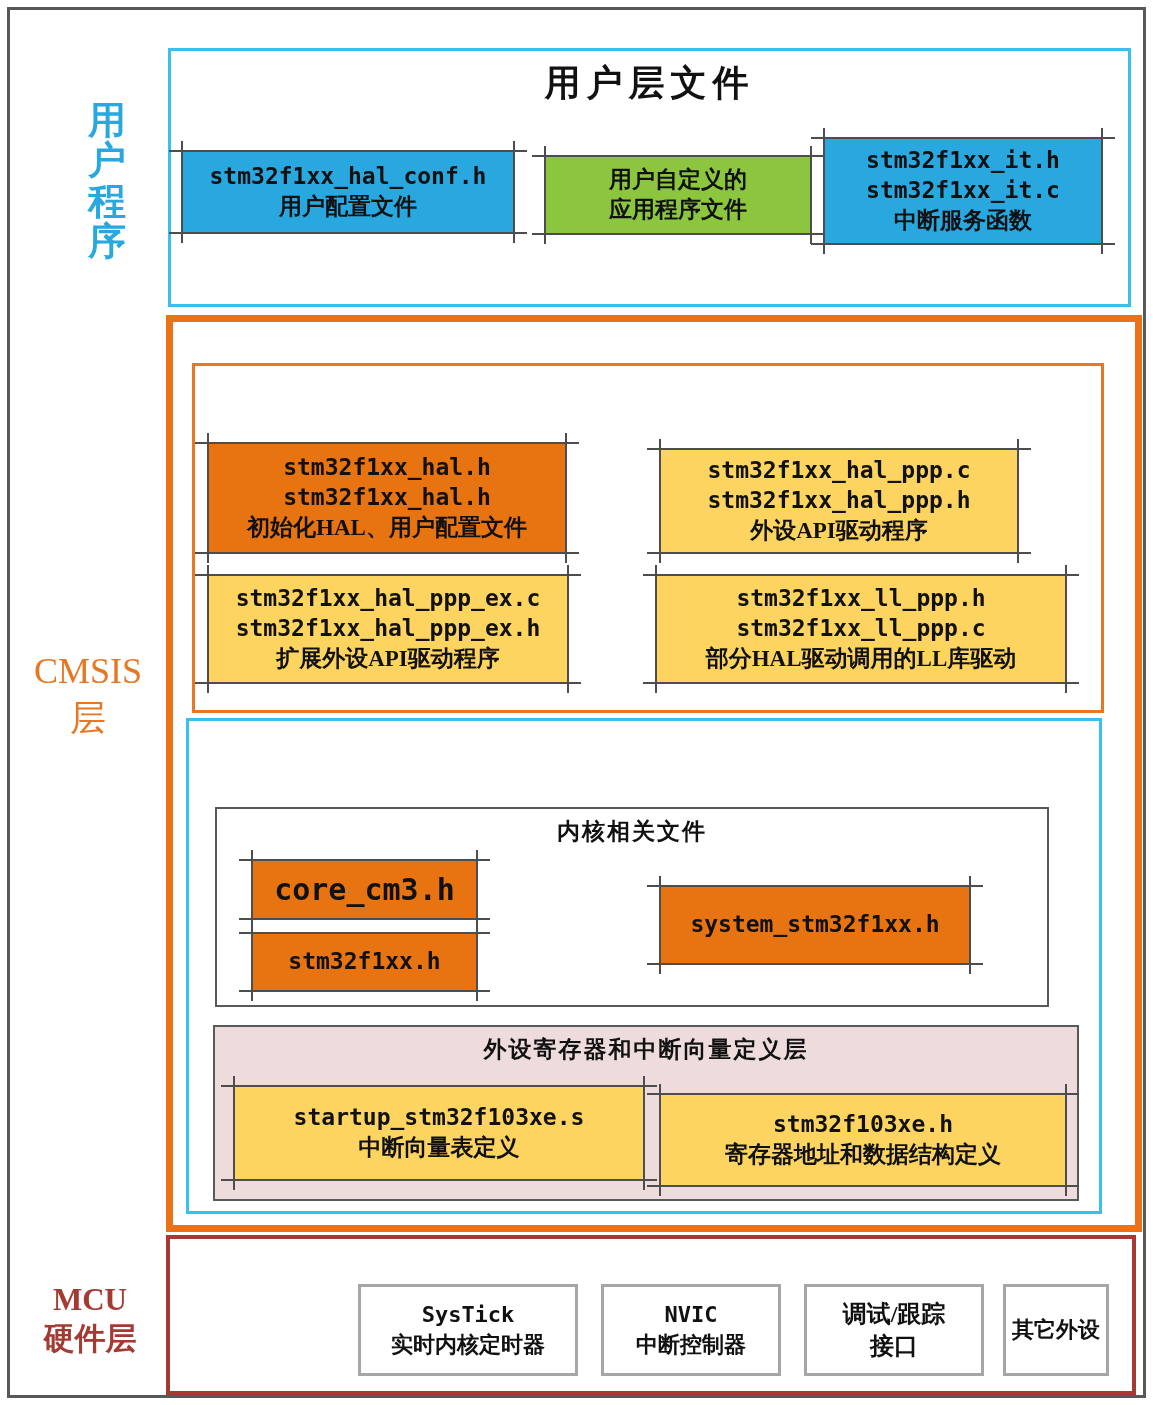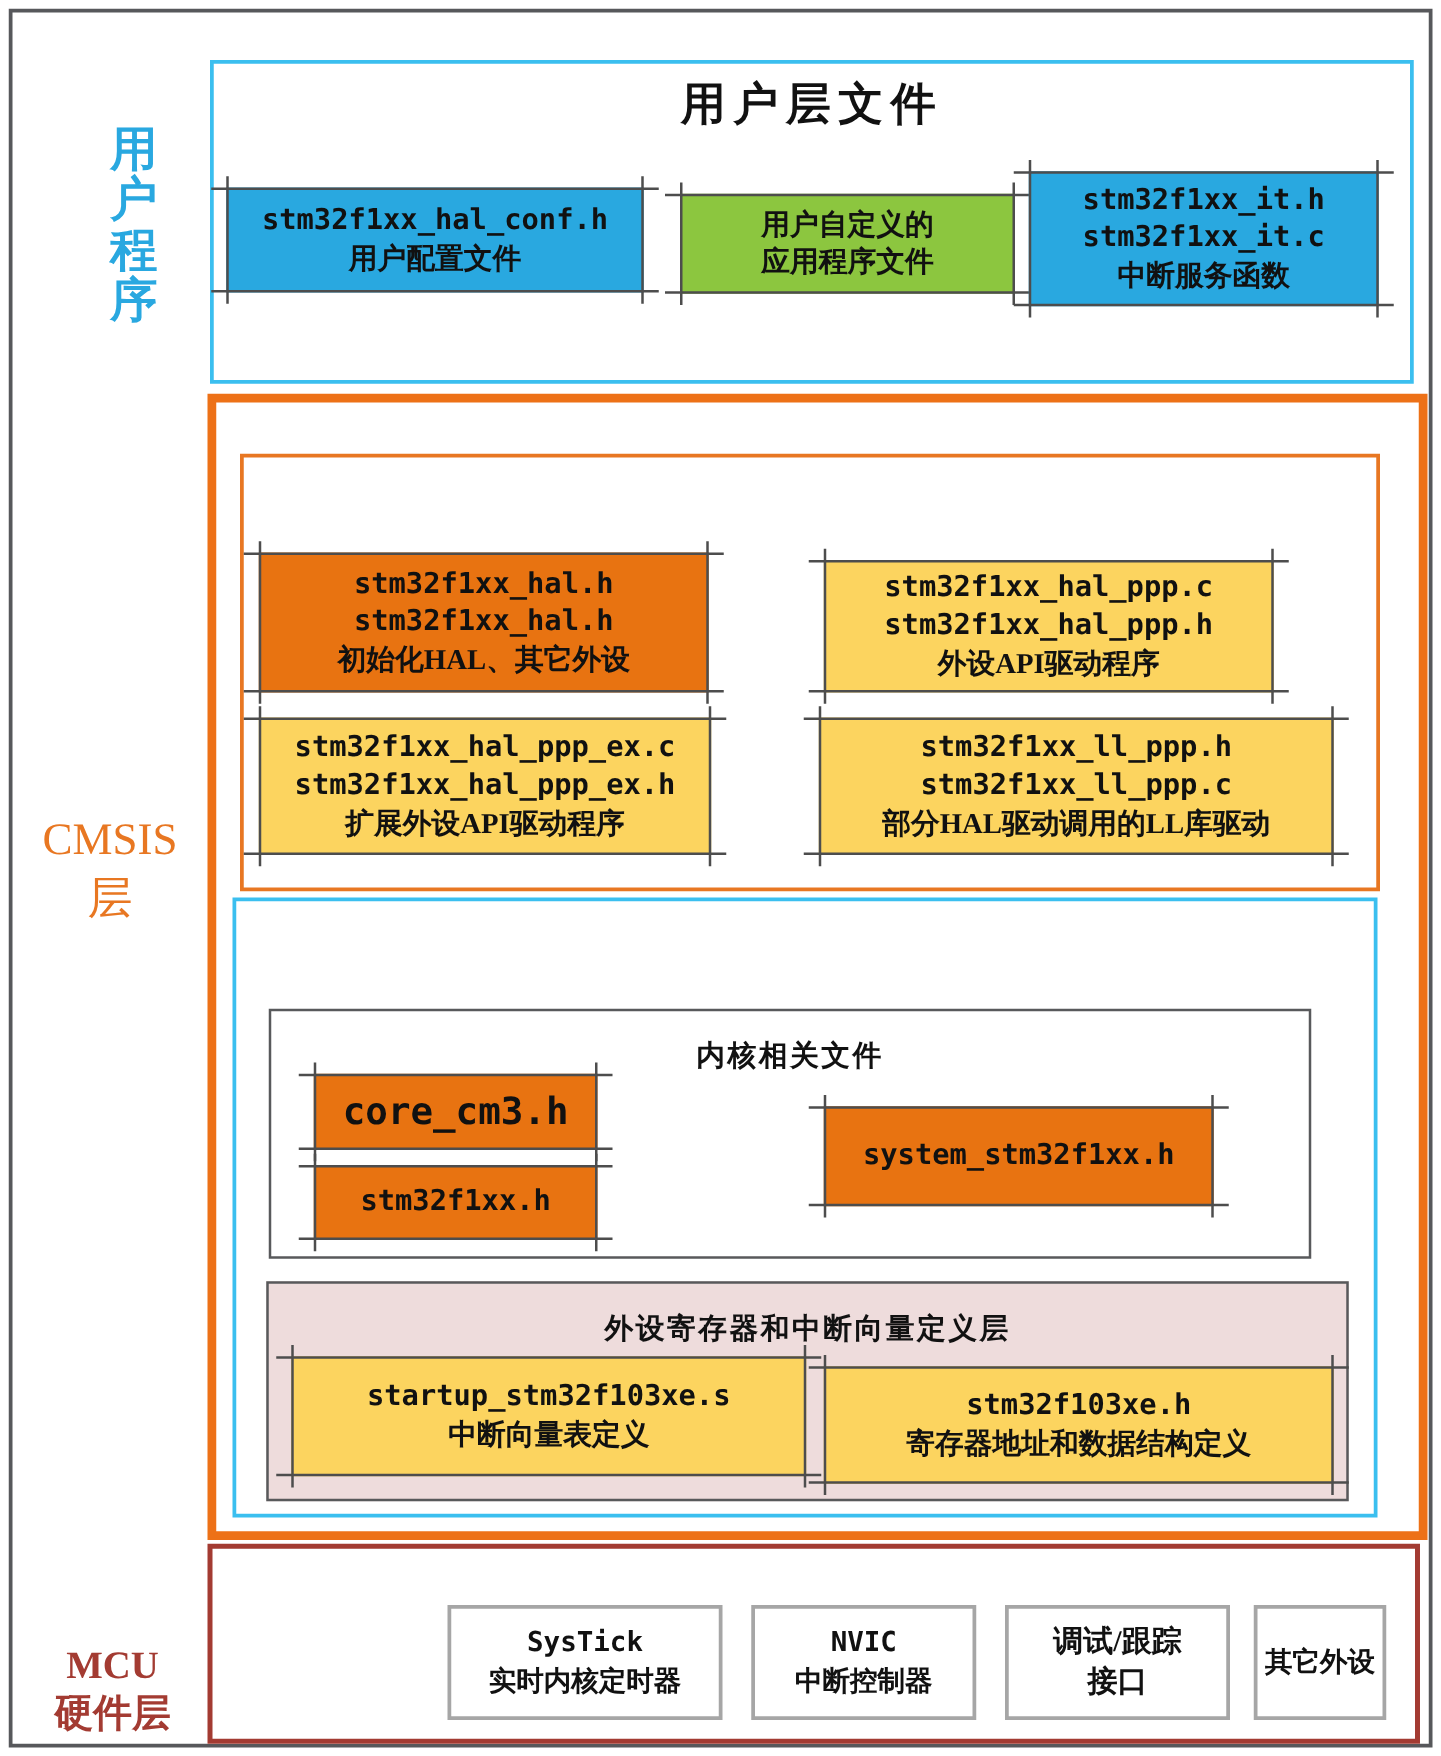--- a/index.html
+++ b/index.html
@@ -4,34 +4,34 @@
 <style>
   html,body{margin:0;padding:0;background:#fff;}
   .canvas{position:relative;width:1153px;height:1405px;background:#fff;overflow:hidden;
           font-family:"Liberation Sans",sans-serif;color:#111;}
   .outer-frame{position:absolute;inset:7px;border:3px solid #57585B;}
 
   
   .side-label{position:absolute;text-align:center;font-family:"Liberation Serif",serif;font-weight:600;}
   .lbl-user{left:76px;top:100px;width:50px;font-size:38px;line-height:1.06;color:var(--blue);text-align:right;}
   .lbl-cmsis{left:26px;top:648px;width:124px;font-size:36px;line-height:1.3;color:var(--orange-border);font-weight:500;}
-  .lbl-mcu{left:18px;top:1281px;width:144px;font-size:31px;line-height:1.25;color:var(--dark-red);margin-top:32px;}
+  .lbl-mcu{left:18px;top:1281px;width:144px;font-size:31px;line-height:1.25;color:var(--dark-red);}
 
   
   .section{position:absolute;background:#fff;}
   .sec-user{left:168px;top:48px;width:957px;height:253px;border:3px solid var(--cyan-border);}
   .orange-outer{left:166px;top:315px;width:962px;height:903px;border:7px solid var(--orange-outer);background:#fff;}
   .sec-driver{left:192px;top:363px;width:906px;height:344px;border:3px solid var(--orange-border);}
   .sec-cmsis{left:186px;top:718px;width:910px;height:490px;border:3px solid var(--cyan-border);}
   .sec-mcu{left:166px;top:1235px;width:962px;height:152px;border:4px solid var(--dark-red);}
 
   .section-title{text-align:center;font-family:"Liberation Serif",serif;font-weight:700;
                  font-size:36px;letter-spacing:6px;margin-top:8px;}
   .sub-title{text-align:center;font-family:"Liberation Serif",serif;font-weight:700;
-             font-size:23px;letter-spacing:2px;padding-top:20px;}
+             font-size:23px;letter-spacing:2px;padding-top:7px;}
 
   .kernel-box{position:absolute;left:26px;top:86px;width:830px;height:196px;
               border:2px solid #58595B;background:#fff;}
   .pink-box{position:absolute;left:24px;top:304px;width:862px;height:172px;
             border:2px solid #58595B;background:var(--pink);}
 
   
   .filebox{position:absolute;display:flex;flex-direction:column;justify-content:center;
            align-items:center;text-align:center;}
   .filebox::before{content:'';position:absolute;left:-12px;right:-12px;top:0;bottom:0;
@@ -116,21 +116,21 @@
       <div class="cjk">中断服务函数</div>
     </div>
   </div>
 
   <div class="section orange-outer"></div>
 
   <div class="section sec-driver">
     <div class="filebox fill-orange d-b1">
       <div class="code">stm32f1xx_hal.h</div>
       <div class="code">stm32f1xx_hal.h</div>
-      <div class="cjk">初始化HAL、其它外设</div>
+      <div class="cjk">初始化HAL、用户配置文件</div>
     </div>
     <div class="filebox fill-yellow d-b2">
       <div class="code">stm32f1xx_hal_ppp.c</div>
       <div class="code">stm32f1xx_hal_ppp.h</div>
       <div class="cjk">外设API驱动程序</div>
     </div>
     <div class="filebox fill-yellow d-b3">
       <div class="code">stm32f1xx_hal_ppp_ex.c</div>
       <div class="code">stm32f1xx_hal_ppp_ex.h</div>
       <div class="cjk">扩展外设API驱动程序</div>

